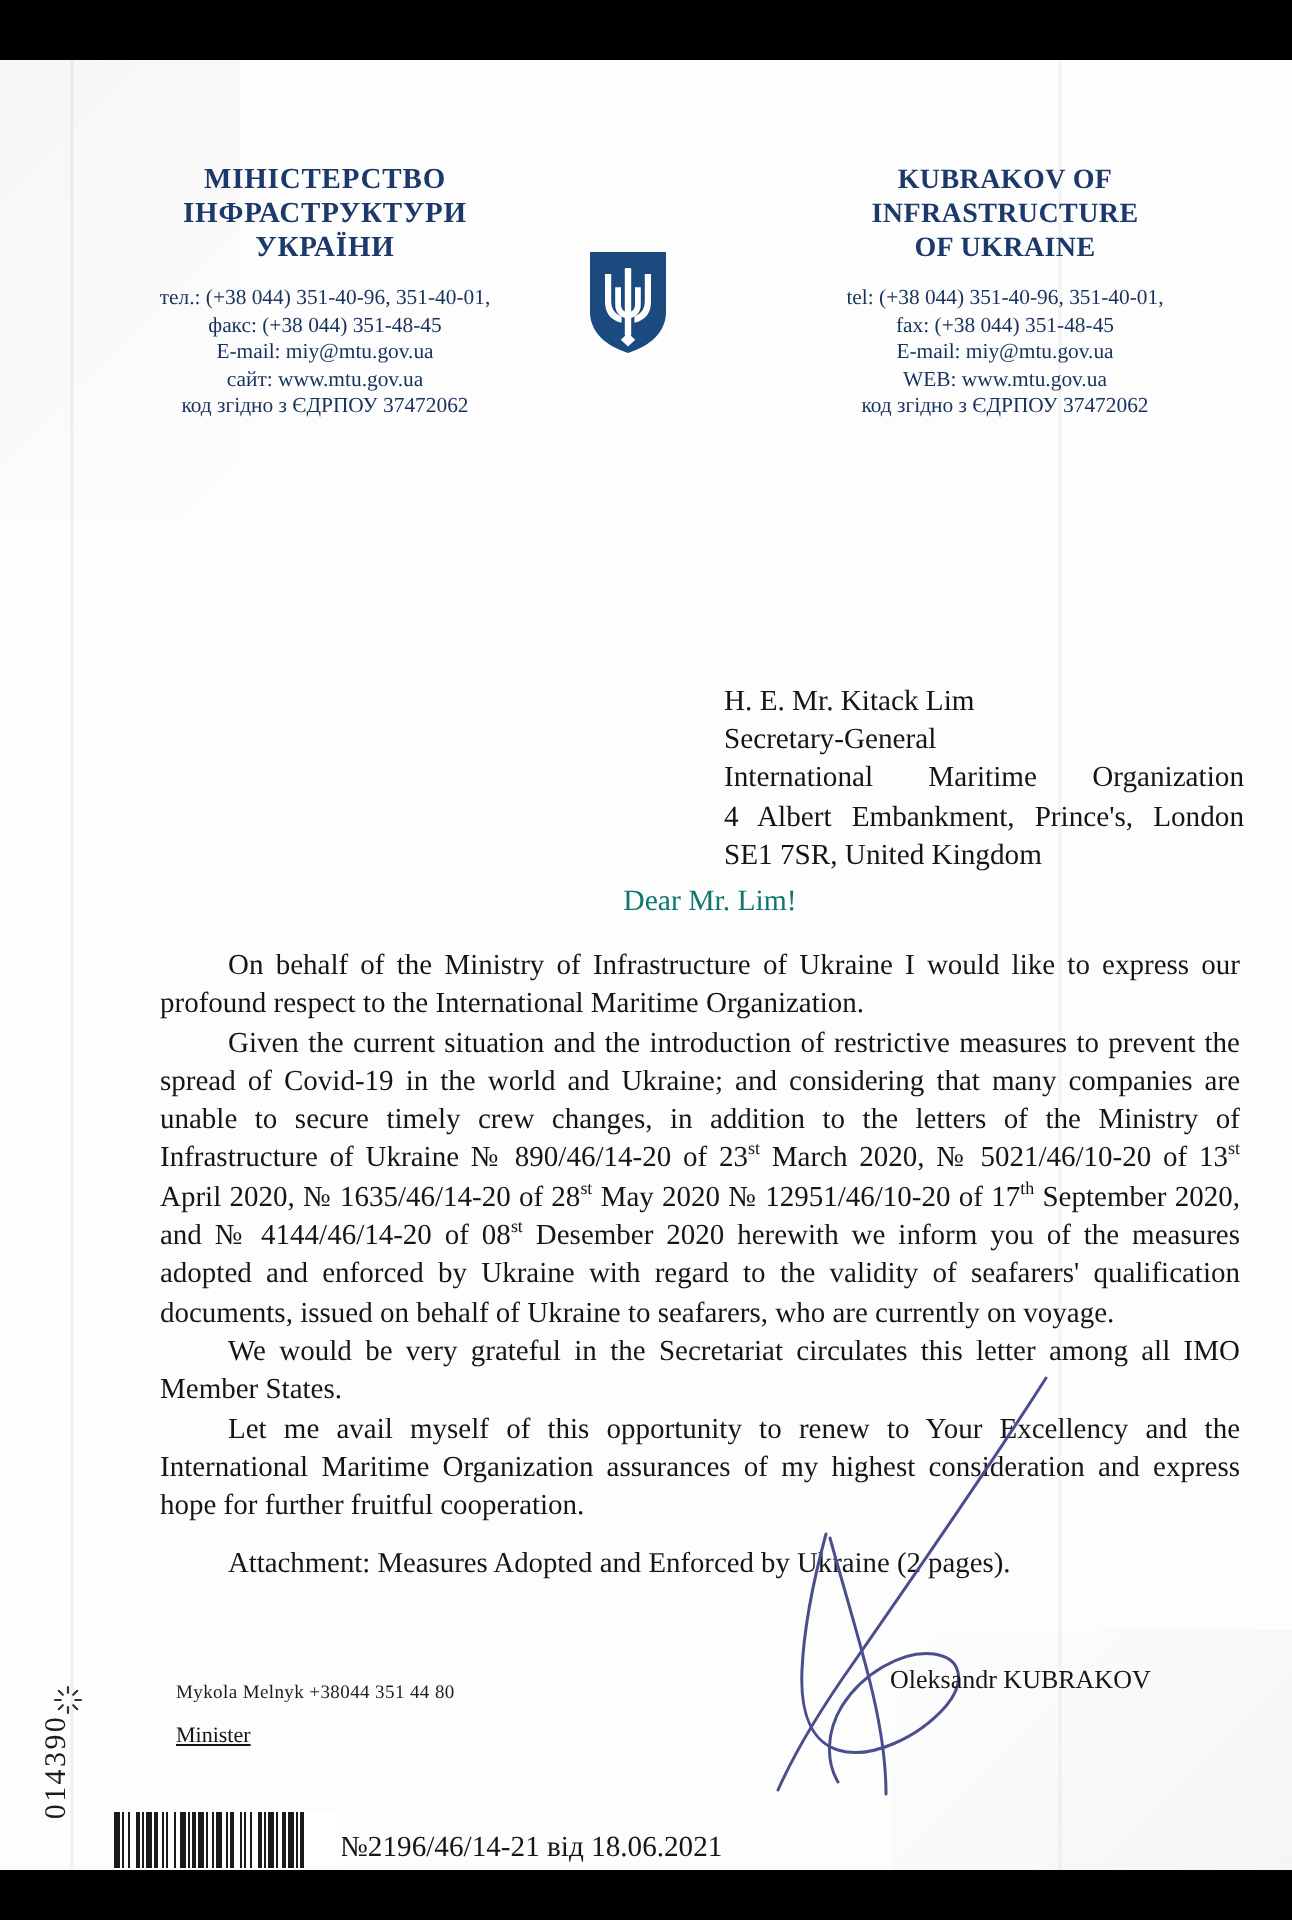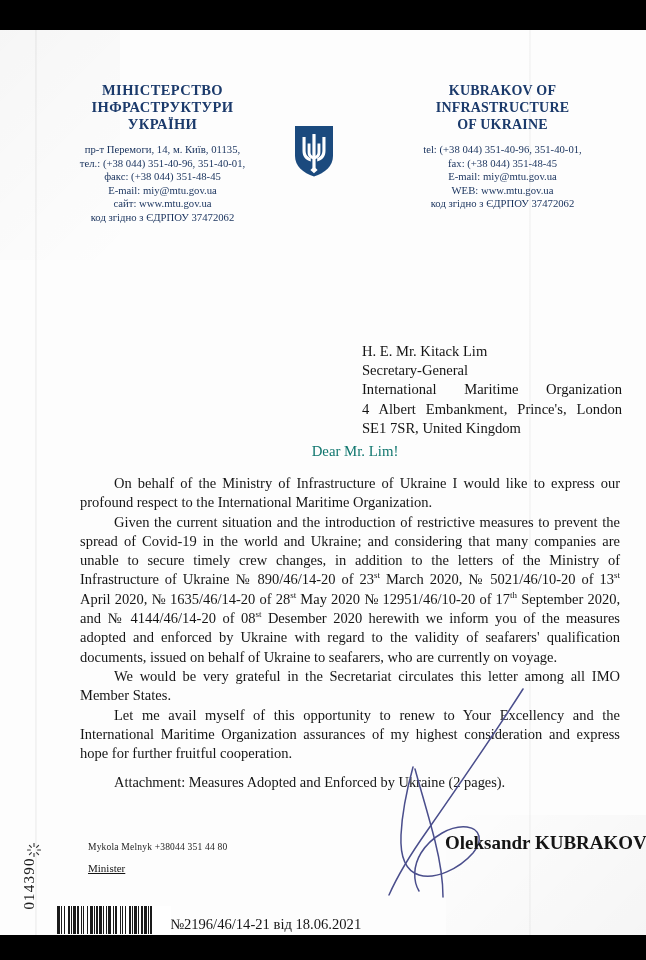--- a/index.html
+++ b/index.html
@@ -155,24 +155,23 @@
     left: 88px;
     top: 832px;
     font-size: 11px;
     color: #151515;
     text-decoration: underline;
   }
   .sig-name {
     position: absolute;
     left: 445px;
     top: 802px;
-    font-size: 19px;
+    font-size: 13px;
     color: #151515;
     white-space: nowrap;
-    font-weight: bold;
   }
   .signature {
     position: absolute;
     left: 355px;
     top: 655px;
     width: 200px;
     height: 230px;
     pointer-events: none;
   }
   .signature svg { display: block; width: 200px; height: 230px; }
@@ -250,21 +249,20 @@
 
   <div class="letterhead">
 
     <div class="lh-block lh-left">
       <div class="lh-title">
         <div>МІНІСТЕРСТВО</div>
         <div>ІНФРАСТРУКТУРИ</div>
         <div>УКРАЇНИ</div>
       </div>
       <div class="lh-contacts">
-        <div>пр-т Перемоги, 14, м. Київ, 01135,</div>
         <div>тел.: (+38 044) 351-40-96, 351-40-01,</div>
         <div>факс: (+38 044) 351-48-45</div>
         <div>E-mail: miy@mtu.gov.ua</div>
         <div>сайт: www.mtu.gov.ua</div>
         <div>код згідно з ЄДРПОУ 37472062</div>
       </div>
     </div>
 
     <div class="lh-block lh-right">
       <div class="lh-title">

